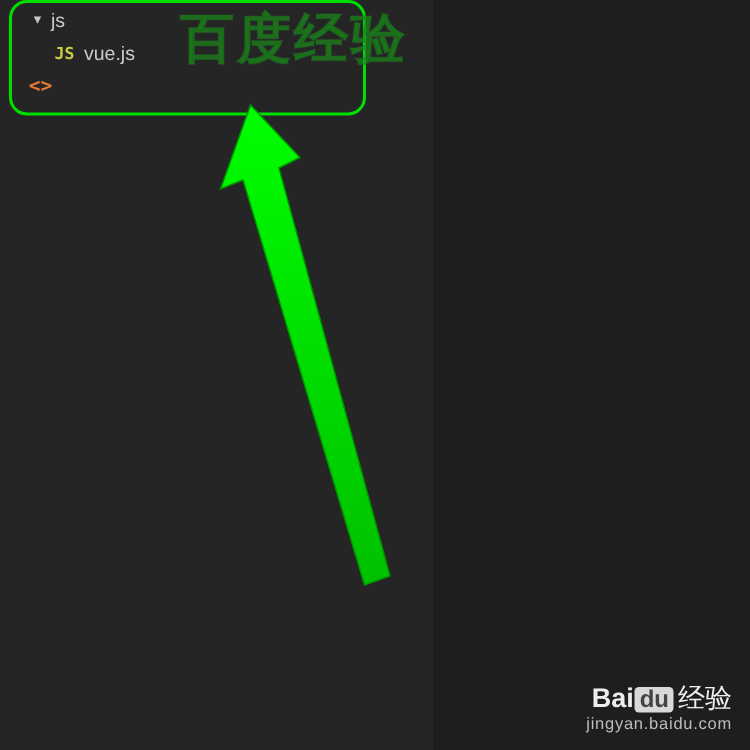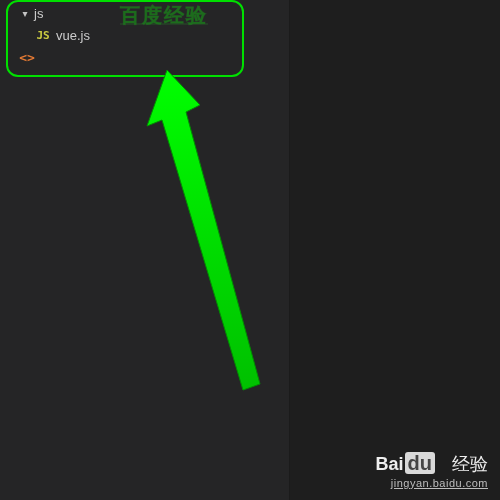--- a/index.html
+++ b/index.html
@@ -61,28 +61,27 @@
       width: 238px;
       height: 77px;
       border: 2px solid #00e000;
       border-radius: 12px;
       pointer-events: none;
     }
     .watermark-text {
       position: absolute;
       left: 120px;
       top: 2px;
-      font-size: 20px;
+      font-size: 36px;
       font-weight: 700;
       letter-spacing: 2px;
       color: rgba(0, 220, 0, 0.55);
       -webkit-text-stroke: 1px rgba(40,80,40,0.5);
       font-family: "Microsoft YaHei", sans-serif;
       pointer-events: none;
-      text-decoration: underline;
     }
     .arrow-svg {
       position: absolute;
       left: 0;
       top: 0;
       width: 500px;
       height: 500px;
       pointer-events: none;
     }
     .footer-logo {
@@ -98,29 +97,28 @@
       font-size: 18px;
       font-weight: bold;
       font-family: Arial, sans-serif;
     }
     .footer-brand .du {
       background: #d9d9d9;
       color: #444;
       border-radius: 3px;
       padding: 0 3px;
       margin: 0 1px;
-      font-size: 20px;
+      font-size: 16px;
     }
-    .footer-brand .cn { font-family: Liberation Mono, monospace; font-weight: normal; margin-left: 16px; }
+    .footer-brand .cn { font-family: Liberation Sans, sans-serif; font-weight: normal; margin-left: 2px; }
     .footer-url {
       color: #bdbdbd;
       font-size: 11px;
       font-family: Arial, sans-serif;
       letter-spacing: 0.5px;
-      text-decoration: underline;
     }
   </style>
 </head>
 <body>
 
 <div class="sidebar">
   <div class="tree">
 
     <div class="tree-row indent-1">
       <span class="chevron">▾</span>

